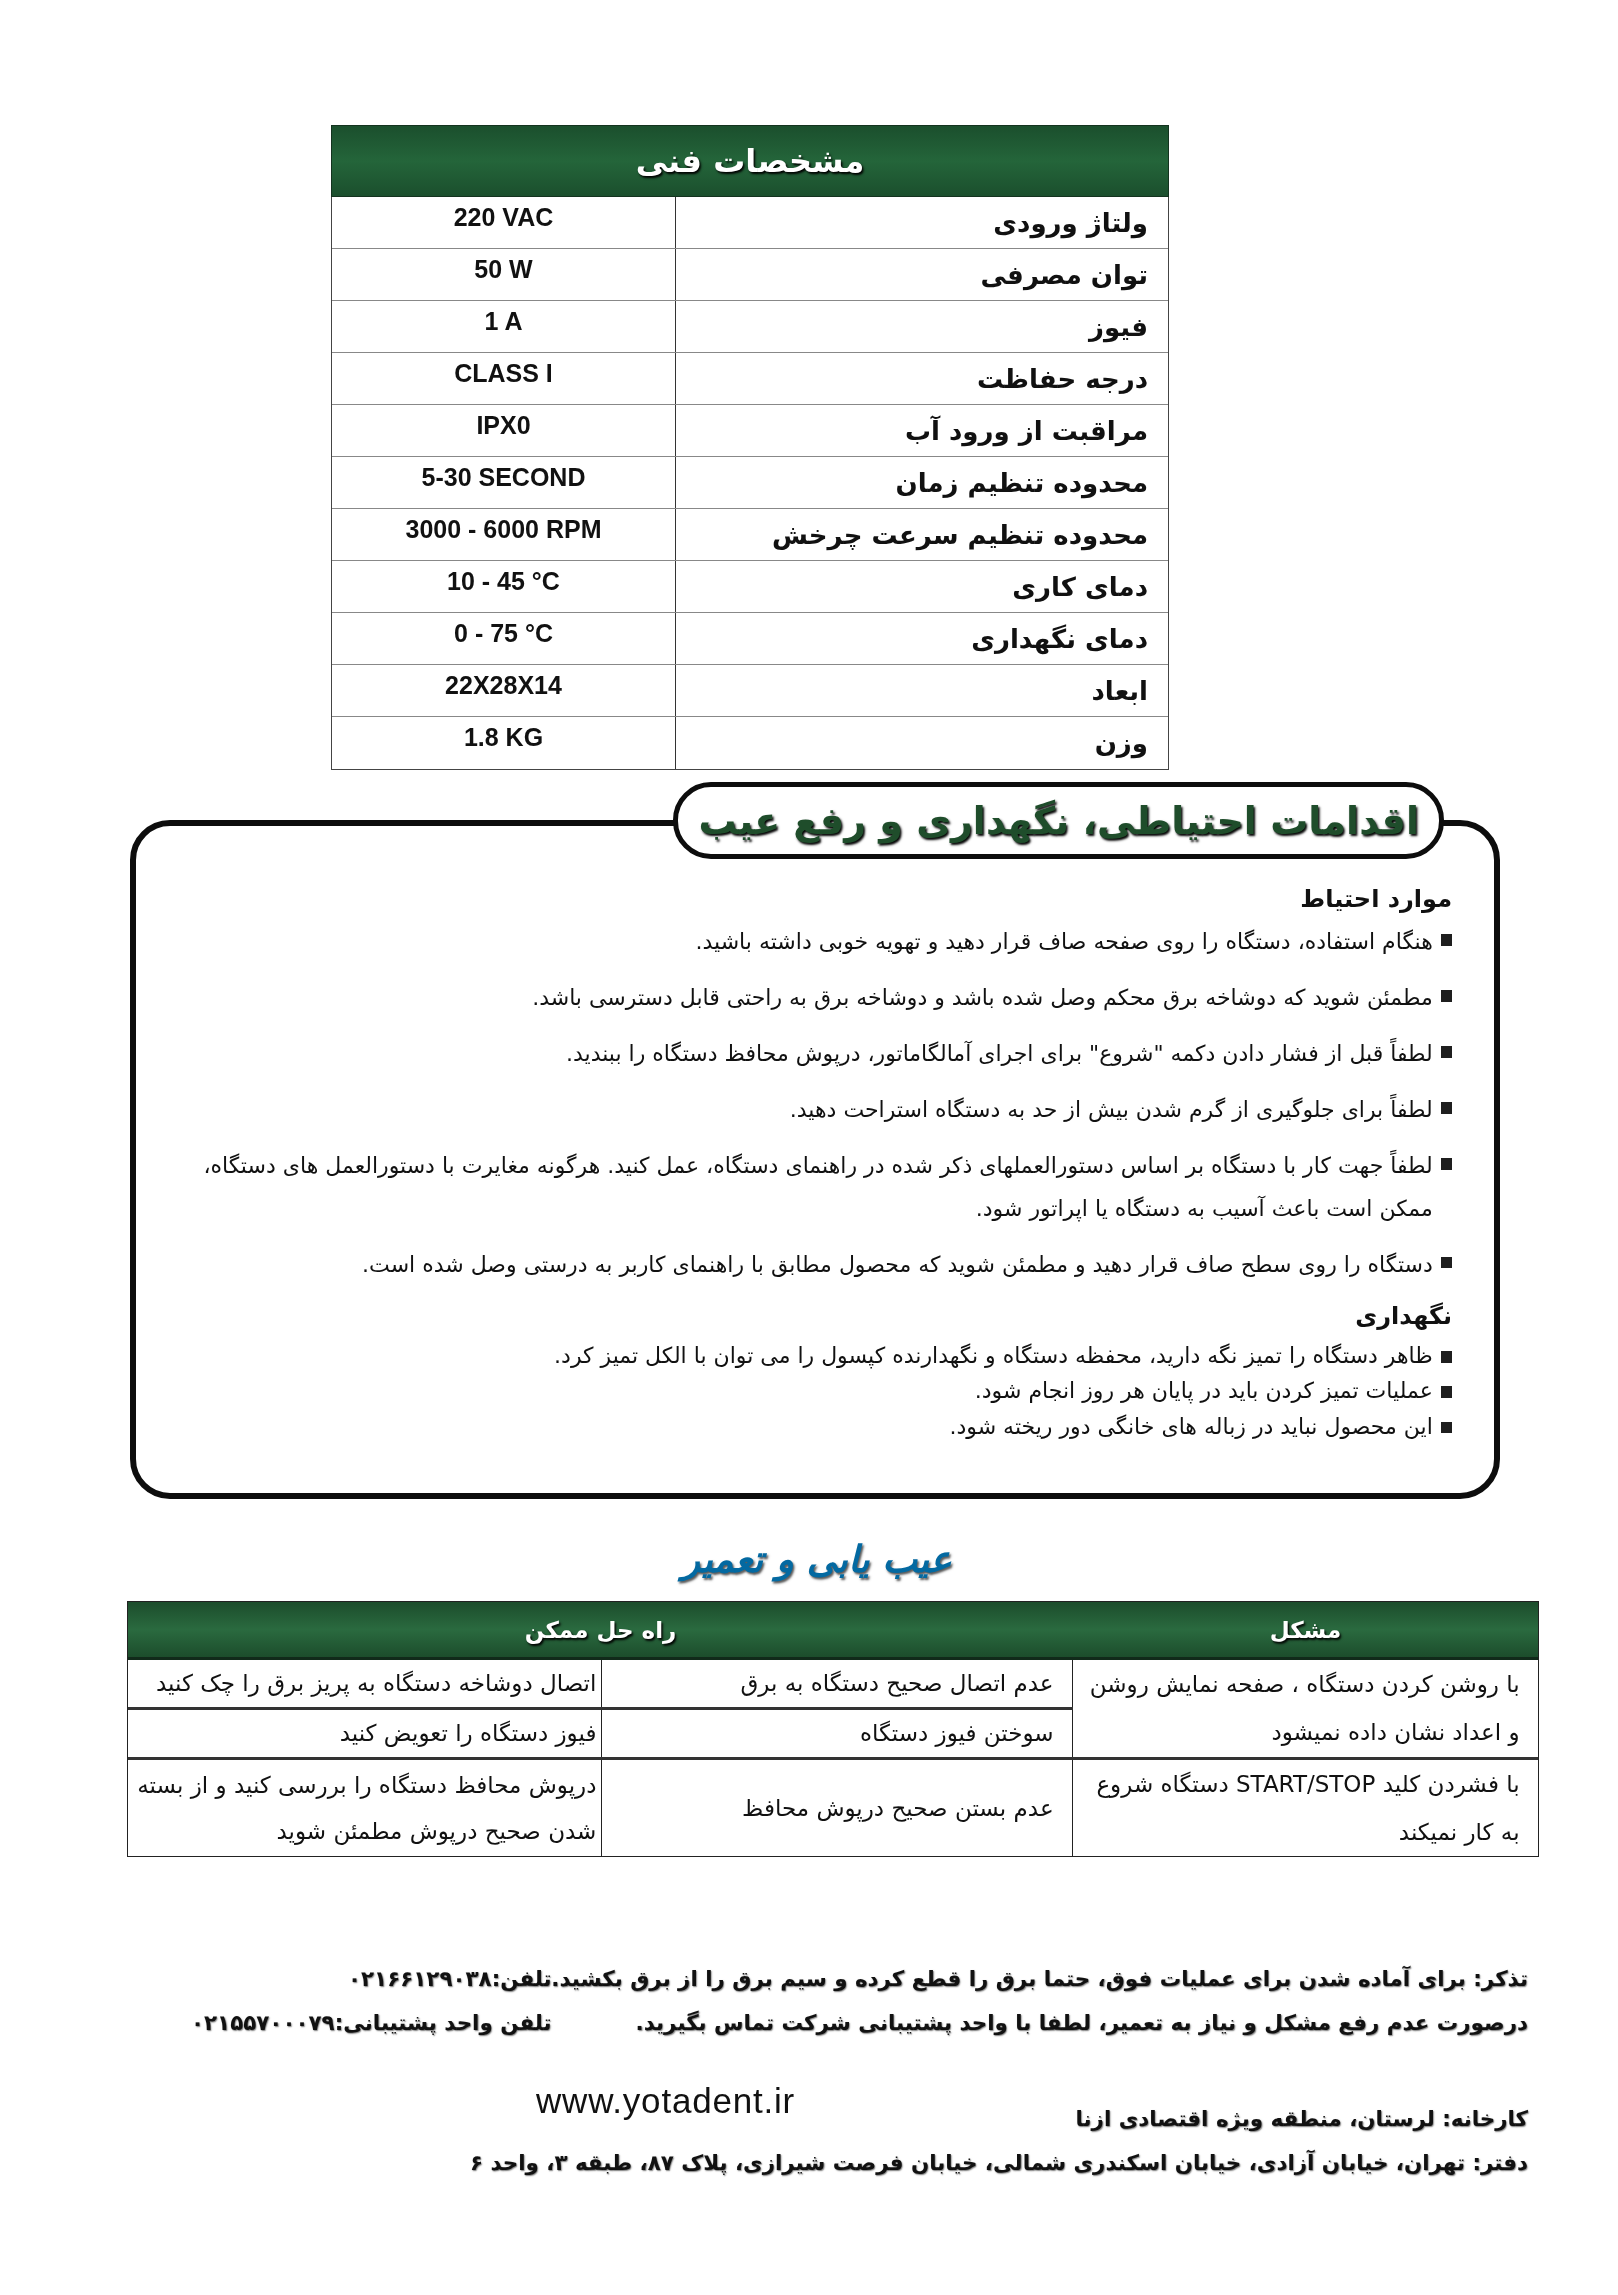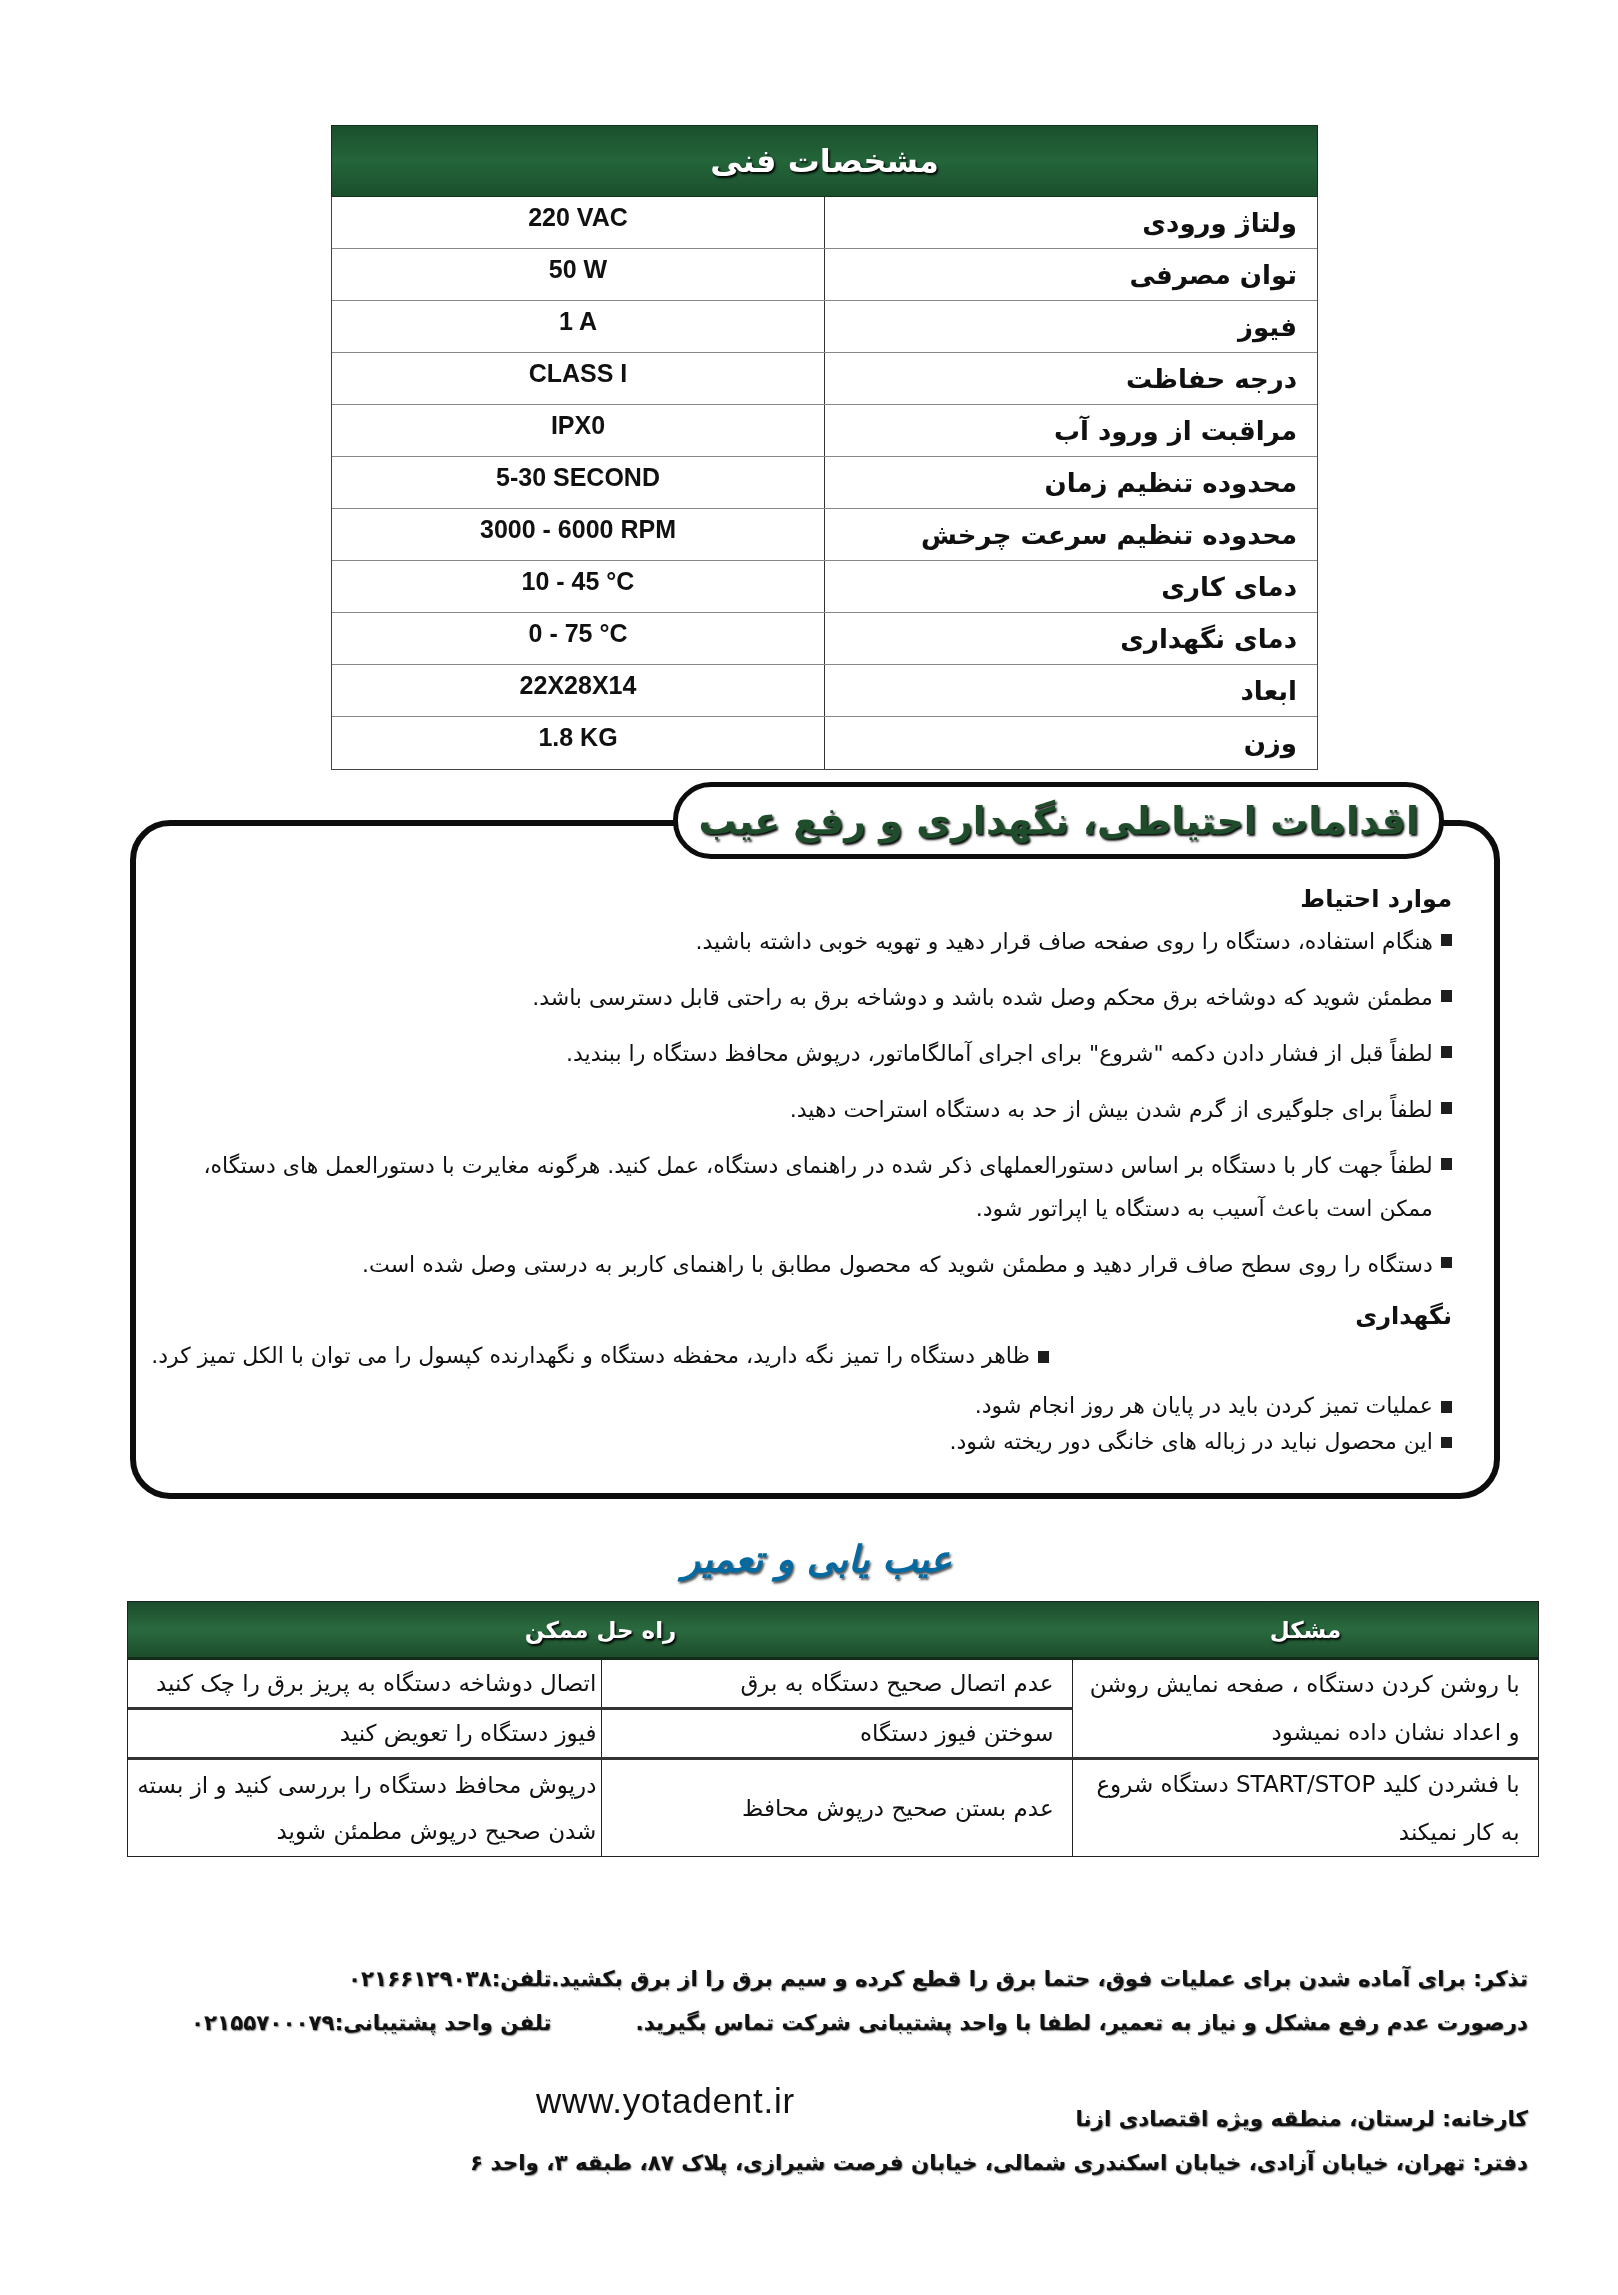--- a/index.html
+++ b/index.html
@@ -9,21 +9,21 @@
     font-family: "DejaVu Sans", sans-serif;
     color: #111111;
     direction: rtl;
     overflow: hidden;
   }
 
   
   .spec-table {
     position: absolute;
     left: 331px; top: 125px;
-    width: 987px;
+    width: 838px;
     border-collapse: collapse;
   }
   .spec-head {
     height: 72px;
     background: #1f5b34;
     background-image: linear-gradient(180deg, #1b4f2d 0%, #24653a 50%, #1b4f2d 100%);
     color: #ffffff;
     text-align: center;
     font-weight: bold;
     font-size: 32px;
@@ -284,21 +284,21 @@
     <div class="bullet">
       <span class="sq"></span>
       <span class="txt">لطفاً جهت کار با دستگاه بر اساس دستورالعملهای ذکر شده در راهنمای دستگاه، عمل کنید. هرگونه مغایرت با دستورالعمل های دستگاه، ممکن است باعث آسیب به دستگاه یا اپراتور شود.</span>
     </div>
     <div class="bullet">
       <span class="sq"></span>
       <span class="txt">دستگاه را روی سطح صاف قرار دهید و مطمئن شوید که محصول مطابق با راهنمای کاربر به درستی وصل شده است.</span>
     </div>
 
     <div class="sub-head" style="margin-top:4.6px;">نگهداری</div>
-    <div class="bullet" style="margin-bottom:15px;justify-content:flex-end;">
+    <div class="bullet" style="margin-bottom:0;">
       <span class="sq"></span>
       <span class="txt" style="line-height:1.6;">ظاهر دستگاه را تمیز نگه دارید، محفظه دستگاه و نگهدارنده کپسول را می توان با الکل تمیز کرد.</span>
     </div>
     <div class="bullet" style="margin-bottom:0;">
       <span class="sq"></span>
       <span class="txt" style="line-height:1.6;">عملیات تمیز کردن باید در پایان هر روز انجام شود.</span>
     </div>
 
     <div class="bullet">
       <span class="sq"></span>

